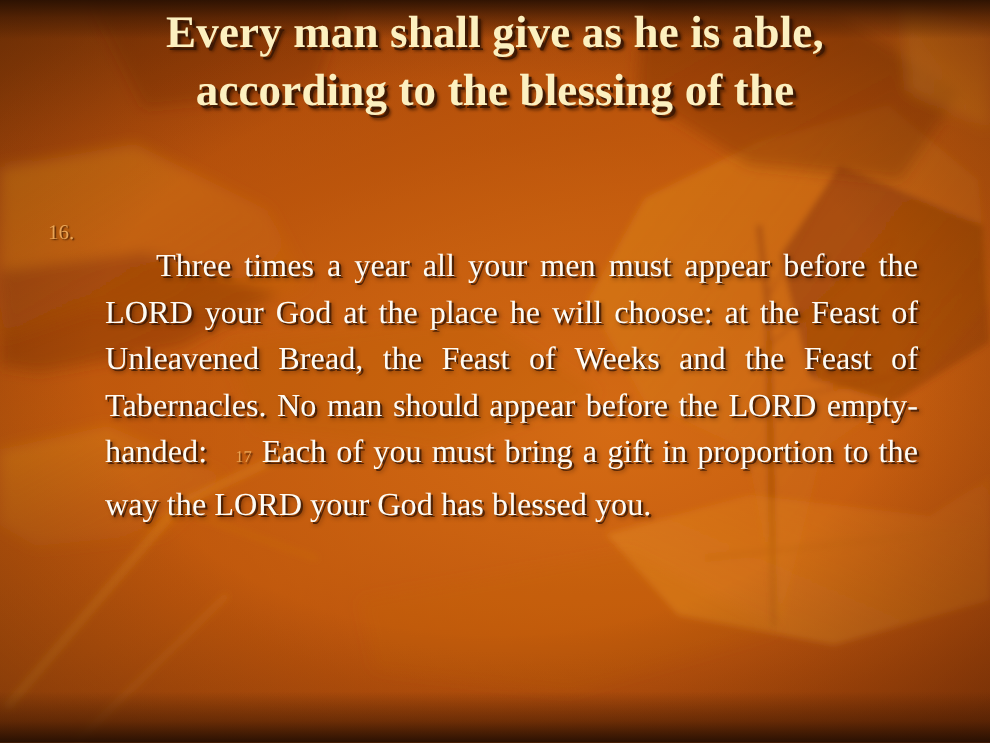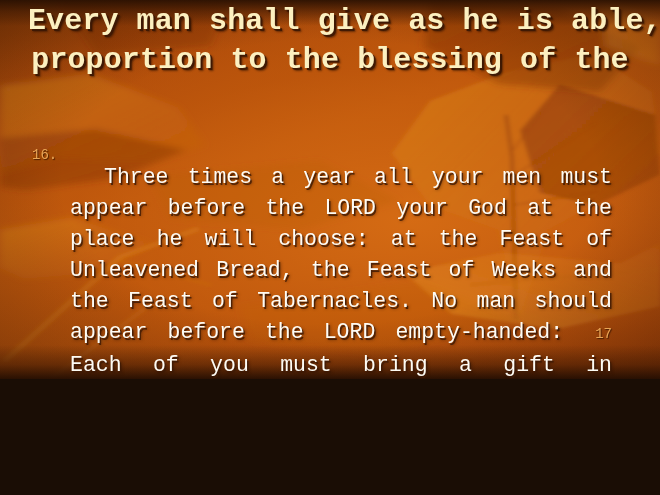--- a/index.html
+++ b/index.html
@@ -4,23 +4,23 @@
 <title>Slide</title>
 <style>
   html, body {
     margin: 0;
     padding: 0;
     background: #1a0d05;
   }
   #slide {
     position: relative;
     width: 660px;
-    height: 379px;
+    height: 495px;
     overflow: hidden;
-    font-family: Liberation Mono, monospace;
+    font-family: Liberation Serif, serif;
     
     background:
       radial-gradient(ellipse 120% 95% at 62% 58%, rgba(214,108,20,0.95) 0%, rgba(193,88,12,0.55) 42%, rgba(160,62,6,0.0) 72%),
       linear-gradient(160deg, #8a3d06 0%, #a9480a 16%, #c05a0d 40%, #bb550c 62%, #a9430a 84%, #8d3406 100%);
   }
 
   
   #leaf-layer {
     position: absolute;
     inset: 0;
@@ -99,21 +99,21 @@
     line-height: 31px;
     color: #fdfbf4;
     text-align: justify;
     text-indent: 34px;
     text-shadow:
       1.5px 1.5px 0px rgba(62,26,5,0.82),
       2px 2px 3px rgba(38,14,2,0.5);
     hyphens: none;
   }
   #verse-text .vnum {
-    font-size: 14px;
+    font-size: 11px;
     color: #e9a556;
     text-shadow: 1px 1px 1px rgba(50,18,2,0.75);
     margin-left: 12px;
   }
 </style>
 </head>
 <body>
 
 <div id="slide">
 
@@ -174,21 +174,21 @@
       <path d="M60 0 L230 0 L210 60 L96 72 Z" fill="#7a2e04" fill-opacity="0.30"></path>
     </g>
   </svg>
 
   <div id="vignette"></div>
   <div id="top-shade"></div>
   <div id="bottom-shade"></div>
 
   <div id="title-block">
     <span class="tline">Every man shall give as he is able,</span>
-    <span class="tline">proportion to the blessing of the</span>
+    <span class="tline">according to the blessing of the</span>
   </div>
 
   <div id="body-block">
     <span class="marker">16.</span>
     <p id="verse-text"><span>Three times a year all your men must appear before the LORD your God at the place he will choose: at the Feast of Unleavened Bread, the Feast of Weeks and the Feast of Tabernacles. No man should appear before the LORD empty-handed: </span><span class="vnum">17</span><span> Each of you must bring a gift in proportion to the way the LORD your God has blessed you.</span></p>
   </div>
 
 </div>
 
 </body></html>

